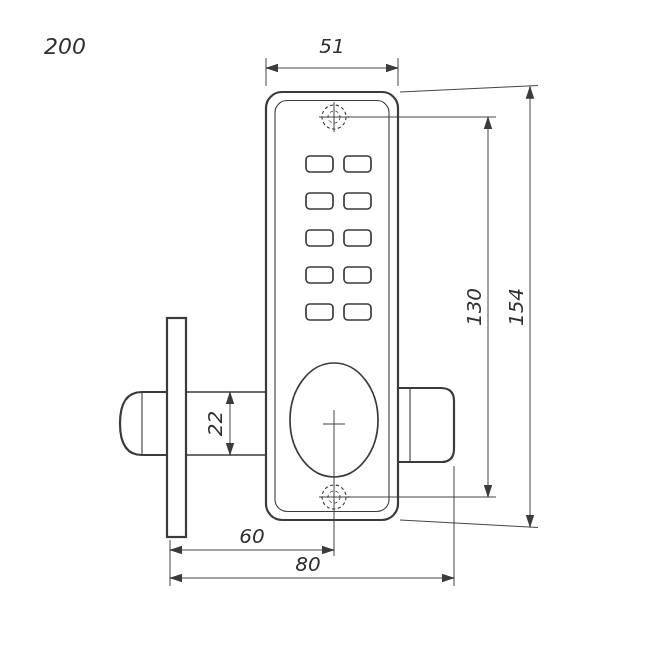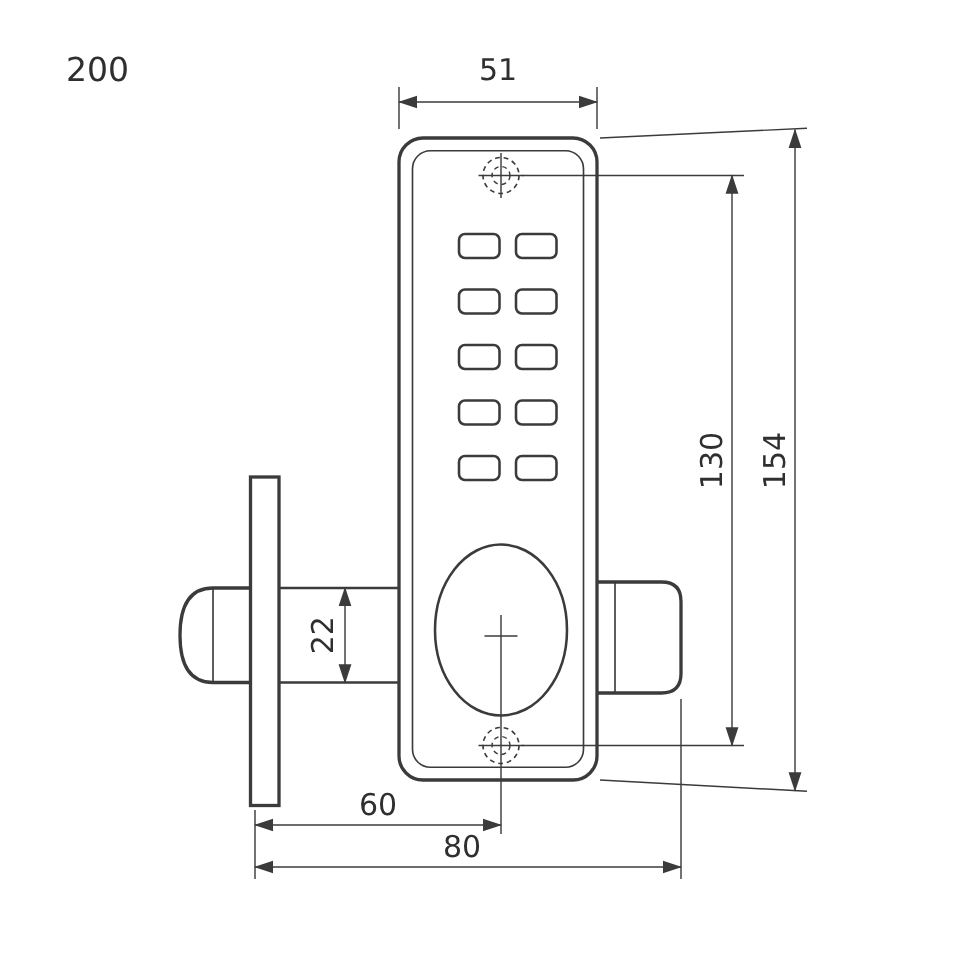--- a/index.html
+++ b/index.html
@@ -8,20 +8,21 @@
     width: 650px;
     height: 650px;
     background: #ffffff;
     font-family: "DejaVu Sans", sans-serif;
   }
   .canvas-wrap {
     position: relative;
     width: 650px;
     height: 650px;
     background: #ffffff;
+    font-style: italic;
   }
   svg { display: block; }
   .ln  { stroke: #3b3b3b; fill: none; stroke-linecap: butt; }
   .sw-thick  { stroke-width: 2.2; }
   .sw-med    { stroke-width: 1.7; }
   .sw-thin   { stroke-width: 1.1; }
   .sw-hair   { stroke-width: 0.95; }
   .dashed    { stroke-dasharray: 3.2 2.6; }
   .dim-text {
     font-family: "DejaVu Sans", sans-serif;

